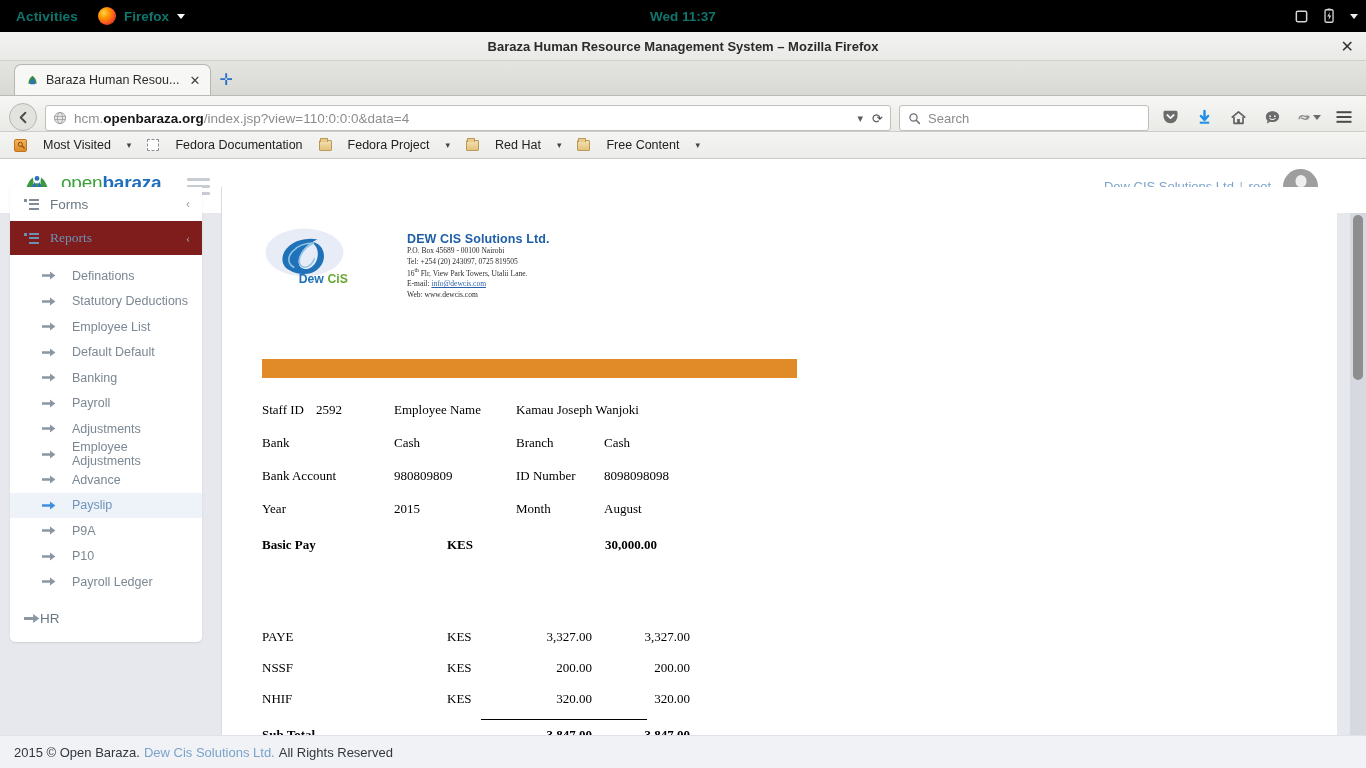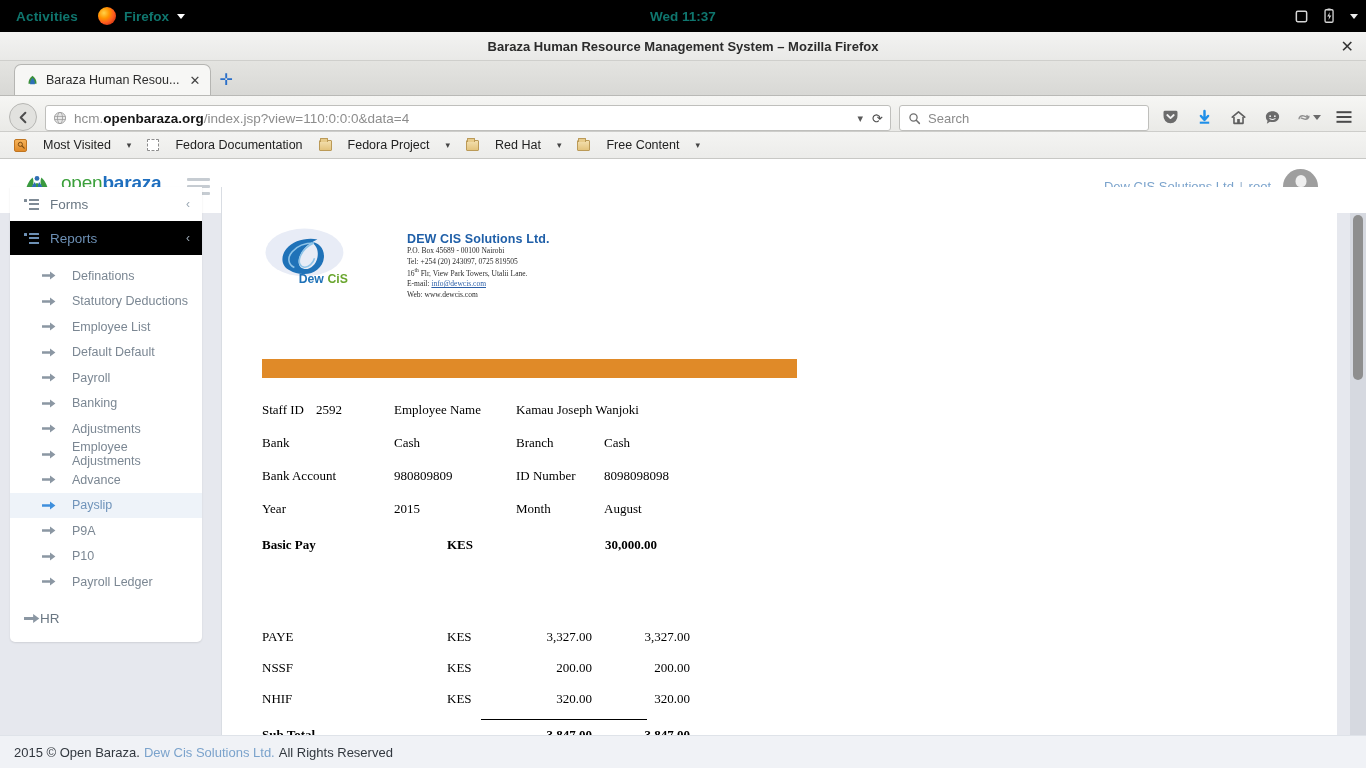--- a/index.html
+++ b/index.html
@@ -209,21 +209,21 @@
     border-radius: 0 0 5px 5px;
     box-shadow: 0 1px 2px rgba(0,0,0,.10);
     padding-bottom: 8px;
     overflow: hidden;
   }
   .nav-group {
     display: flex; align-items: center; gap: 11px;
     height: 34px; padding: 0 12px 0 14px;
     font-size: 13.5px; color: #6a7783; cursor: pointer;
   }
-  .nav-group.active { background: #000000; color: #6d90b5; }
+  .nav-group.active { background: #7f1d1d; color: #6d90b5; font-family: Liberation Serif, serif; }
   .nav-group .grp-label { flex: 1; }
   .grp-chev { color: #9aa7b3; font-size: 12px; }
   .list-ico { width: 15px; height: 11px; flex: 0 0 15px; position: relative; }
   .list-ico i {
     position: absolute; left: 0; width: 3px; height: 3px; background: #7f8b96; border-radius: .5px;
   }
   .list-ico i + i { left: auto; right: 0; width: 10px; height: 2px; }
   .list-ico.blue i { background: #6d90b5; }
   .li-r0 { top: 0; } .li-r1 { top: 4.5px; } .li-r2 { top: 9px; }
 
@@ -550,29 +550,29 @@
               </svg>
             </span>
           <span>Default Default</span>
         </div>
         <div class="nav-sub">
           <span class="arrow-ico">
               <svg width="14" height="11" viewBox="0 0 14 11">
                 <path d="M0 4.2 H8 V1.6 L13.4 5.5 L8 9.4 V6.8 H0 Z" fill="#8b97a3"></path>
               </svg>
             </span>
+          <span>Banking</span>
+        </div>
+        <div class="nav-sub">
+          <span class="arrow-ico">
+              <svg width="14" height="11" viewBox="0 0 14 11">
+                <path d="M0 4.2 H8 V1.6 L13.4 5.5 L8 9.4 V6.8 H0 Z" fill="#8b97a3"></path>
+              </svg>
+            </span>
           <span>Payroll</span>
-        </div>
-        <div class="nav-sub">
-          <span class="arrow-ico">
-              <svg width="14" height="11" viewBox="0 0 14 11">
-                <path d="M0 4.2 H8 V1.6 L13.4 5.5 L8 9.4 V6.8 H0 Z" fill="#8b97a3"></path>
-              </svg>
-            </span>
-          <span>Banking</span>
         </div>
         <div class="nav-sub">
           <span class="arrow-ico">
               <svg width="14" height="11" viewBox="0 0 14 11">
                 <path d="M0 4.2 H8 V1.6 L13.4 5.5 L8 9.4 V6.8 H0 Z" fill="#8b97a3"></path>
               </svg>
             </span>
           <span>Adjustments</span>
         </div>
         <div class="nav-sub">

